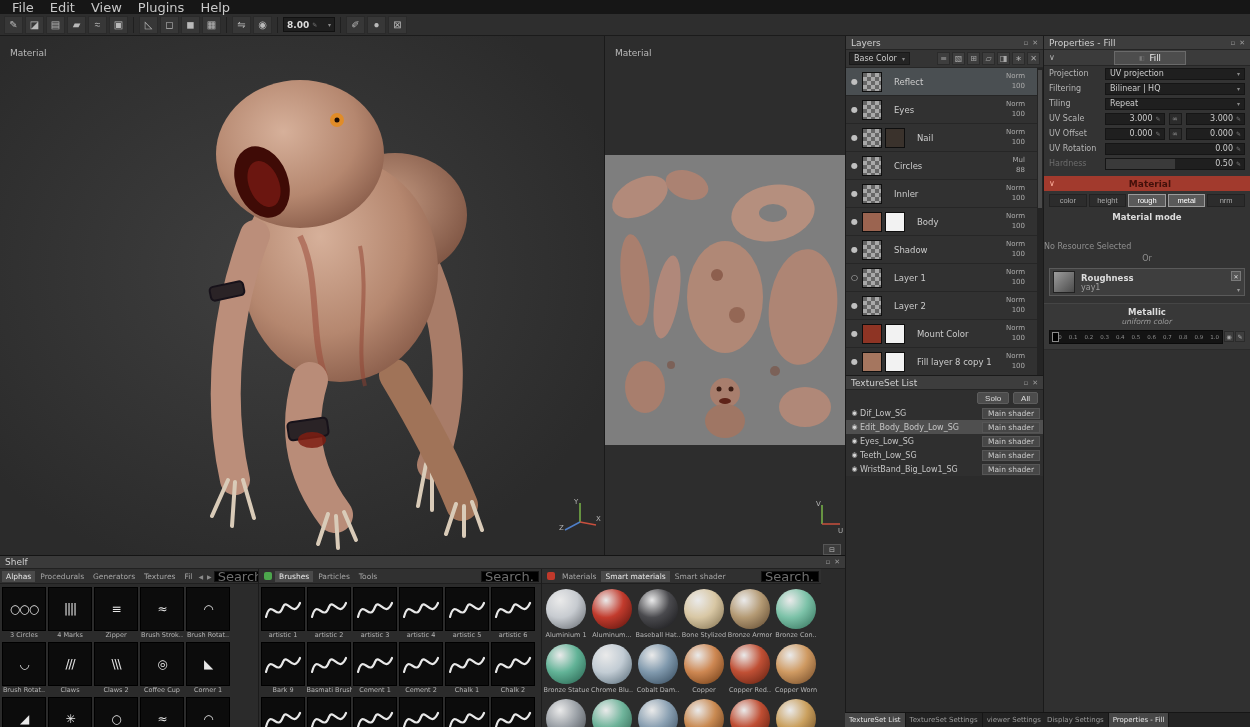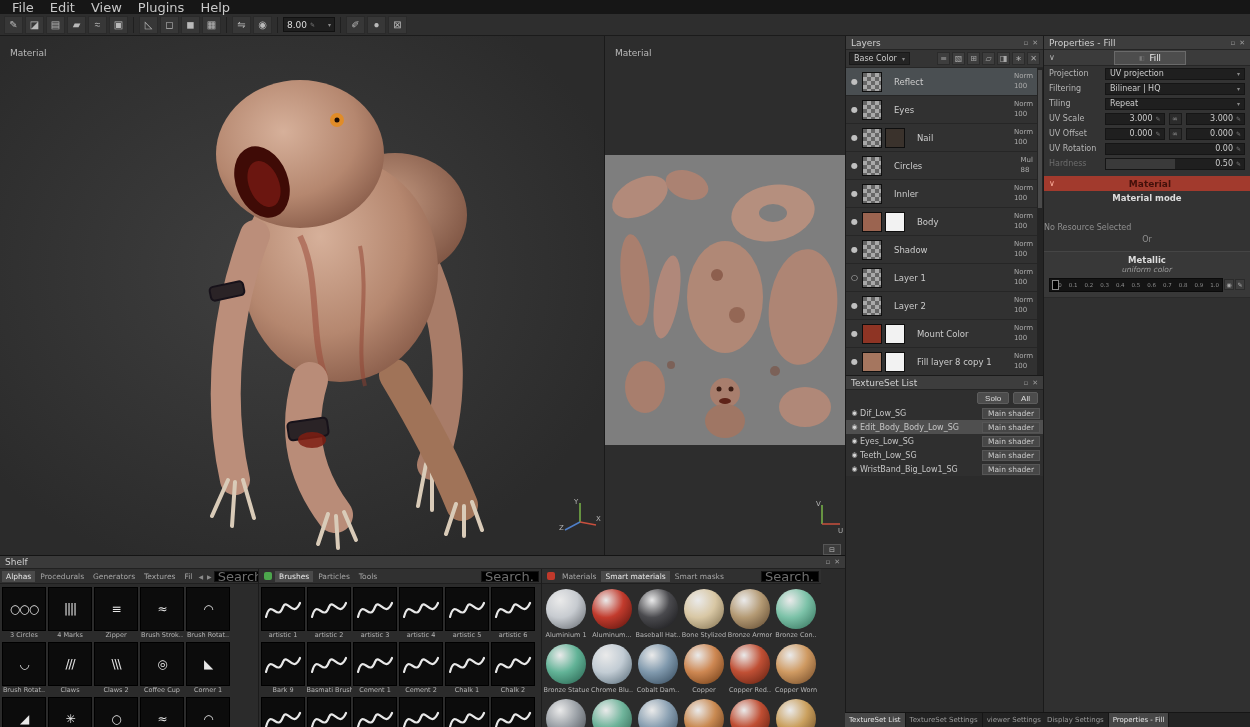--- a/index.html
+++ b/index.html
@@ -8,21 +8,21 @@
 
   
   .menubar { position:absolute; left:0; top:0; width:1250px; height:14px; background:#161616; display:flex; align-items:center; padding-left:4px; z-index:9; }
   .menu-item { font-size:13px; color:#c8c8c8; padding:0 8px; cursor:default; }
 
   
   .toolbar { position:absolute; left:0; top:14px; width:1250px; height:22px; background:#2e2e2e; border-bottom:1px solid #1b1b1b; display:flex; align-items:center; padding:0 4px; }
   .tool-group { display:flex; gap:2px; }
   .tool-btn { width:19px; height:18px; background:#373737; border:1px solid #2a2a2a; color:#b9b9b9; font-size:10px; display:flex; align-items:center; justify-content:center; }
   .sep { width:1px; height:16px; background:#1f1f1f; margin:0 5px; }
-  .size-field { width:52px; height:15px; background:#1e1e1e; border:1px solid #111; display:flex; align-items:center; font-size:9px; color:#ddd; padding:0 3px; gap:3px; }
+  .size-field { width:52px; height:15px; background:#1e1e1e; border:1px solid #111; display:flex; align-items:center; font-size:9px; color:#ddd; padding:0 3px; gap:3px;font-weight:bold; }
   .size-field .dd { margin-left:auto; font-size:6px; color:#888; }
 
   
   .viewport-3d { position:absolute; left:0; top:36px; width:605px; height:519px; background:radial-gradient(ellipse at 45% 45%, #3f3f3f 0%, #2b2b2b 78%); border-right:1px solid #1a1a1a; overflow:hidden; }
   .viewport-2d { position:absolute; left:605px; top:36px; width:240px; height:519px; background:#2d2d2d; overflow:hidden; }
   .viewport-label { position:absolute; left:10px; top:12px; font-size:9px; color:#b9b9b9; z-index:3; }
   .creature { position:absolute; left:60px; top:0; }
   .uv-canvas { position:absolute; left:0; top:119px; width:240px; height:290px; background:#7e7e7e; }
   .gizmo { position:absolute; z-index:3; }
   .gizmo text { font-size:7px; fill:#b5b5b5; }
@@ -43,21 +43,21 @@
   .layers-list { flex:1; position:relative; background:#2e2e2e; overflow:hidden; }
   .layer-row { height:28px; display:flex; align-items:center; border-bottom:1px solid #262626; padding:0 2px; background:#313131; }
   .layer-row.selected { background:#4a4f52; }
   .vis-dot { width:13px; font-size:8px; color:#c0c0c0; text-align:center; flex:none; }
   .layer-thumb { width:20px; height:20px; border:1px solid #0e0e0e; background:#555; flex:none; margin-left:1px; }
   .layer-thumb.mask { margin-left:3px; }
   .checker { background-color:#666;
     background-image:linear-gradient(45deg,#a8a8a8 25%,transparent 25%),linear-gradient(-45deg,#a8a8a8 25%,transparent 25%),linear-gradient(45deg,transparent 75%,#a8a8a8 75%),linear-gradient(-45deg,transparent 75%,#a8a8a8 75%);
     background-size:8px 8px; background-position:0 0,0 4px,4px -4px,-4px 0; }
   .layer-name { font-size:8.5px; color:#ccc; margin-left:12px; flex:1; white-space:nowrap; overflow:hidden; }
-  .layer-meta { text-align:left; margin-right:8px; flex:none; }
+  .layer-meta { text-align:right; margin-right:16px; flex:none; }
   .layer-meta span { display:block; font-size:7px; color:#ababab; line-height:1.35; }
   .layers-scroll { position:absolute; right:0; top:0; width:6px; height:100%; background:#242424; }
   .layers-scroll .sthumb { position:absolute; top:2px; right:1px; width:4px; height:45%; background:#4a4a4a; }
 
   
   .textureset-panel { position:absolute; left:845px; top:375px; width:198px; height:337px; background:#2f2f2f; border-left:1px solid #1a1a1a; border-top:1px solid #1a1a1a; display:flex; flex-direction:column; overflow:hidden; }
   .ts-toolbar { height:16px; display:flex; justify-content:flex-end; align-items:center; gap:4px; padding:0 5px; flex:none; }
   .ts-btn { background:#4c4c4c; border:1px solid #5d5d5d; color:#ddd; font-size:8px; padding:0 7px; height:12px; line-height:11px; border-radius:2px; }
   .ts-row { height:14px; display:flex; align-items:center; padding:0 3px; }
   .ts-row.selected { background:#4f4f4f; }
@@ -533,25 +533,42 @@
       <span>0.50</span>
       <span class="pencil">✎</span>
     </div>
   </div>
 
   <div class="material-header">
     <span class="chev">∨</span>
     <span class="mat-title">Material</span>
   </div>
 
+  <div class="channels">
+
+  <button class="chan">color</button>
+      <button class="chan">height</button>
+      <button class="chan selected">rough</button>
+      <button class="chan selected">metal</button>
+      <button class="chan">nrm</button>
+    </div>
 
   <div class="mode-label">Material mode</div>
   <div class="no-resource">No Resource Selected</div>
   <div class="or-label">Or</div>
 
+  <div class="resource-card">
+    <div class="resource-thumb"></div>
+    <div class="resource-info">
+      <div class="resource-title">Roughness</div>
+      <div class="resource-sub">yay1</div>
+    </div>
+    <div class="resource-close">✕</div>
+    <div class="resource-dd">▾</div>
+  </div>
 
   <div class="metallic-block">
     <div class="metallic-title">Metallic</div>
     <div class="metallic-sub">uniform color</div>
     <div class="slider-row">
       <div class="slider">
         <div class="slider-ticks">
 
         <span class="tick">0.0</span>
             <span class="tick">0.1</span>
@@ -886,21 +903,21 @@
         </div>
     </div>
 
     <div class="shelf-col" style="width:279px; border-right:none;">
       <div class="shelf-tabs">
         <span class="cat-dot red"></span>
         <div class="tabs-strip">
 
         <span class="shelf-tab">Materials</span>
             <span class="shelf-tab selected">Smart materials</span>
-            <span class="shelf-tab">Smart masks</span>
+            <span class="shelf-tab">Smart shader</span>
           </div>
         <input class="shelf-search" placeholder="Search..." style="">
       </div>
       <div class="thumb-grid">
 
       <div class="cell">
           <div class="sphere" style="background: radial-gradient(circle at 35% 28%, rgba(255, 255, 255, 0.9) 0%, rgb(199, 203, 208) 45%, rgb(95, 100, 106) 100%);"></div>
           <div class="cell-label">Aluminium 1</div>
         </div>
           <div class="cell">

